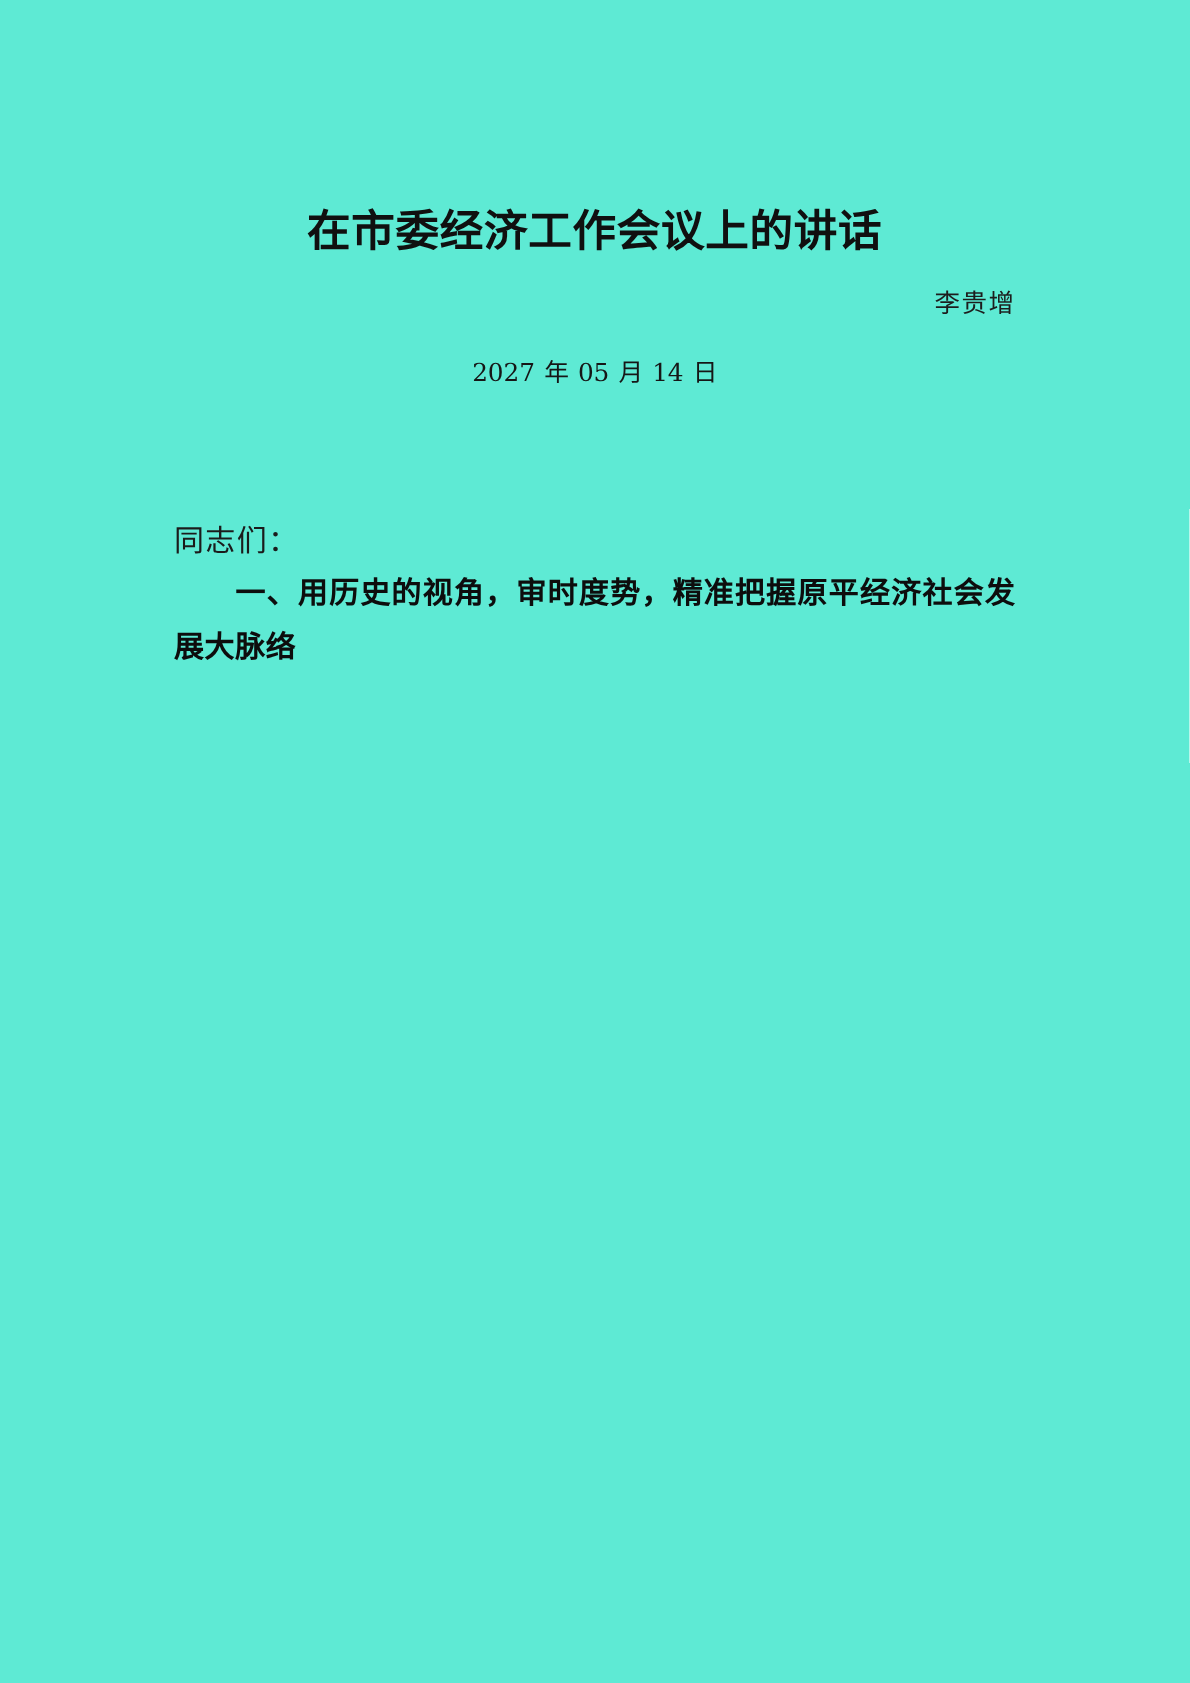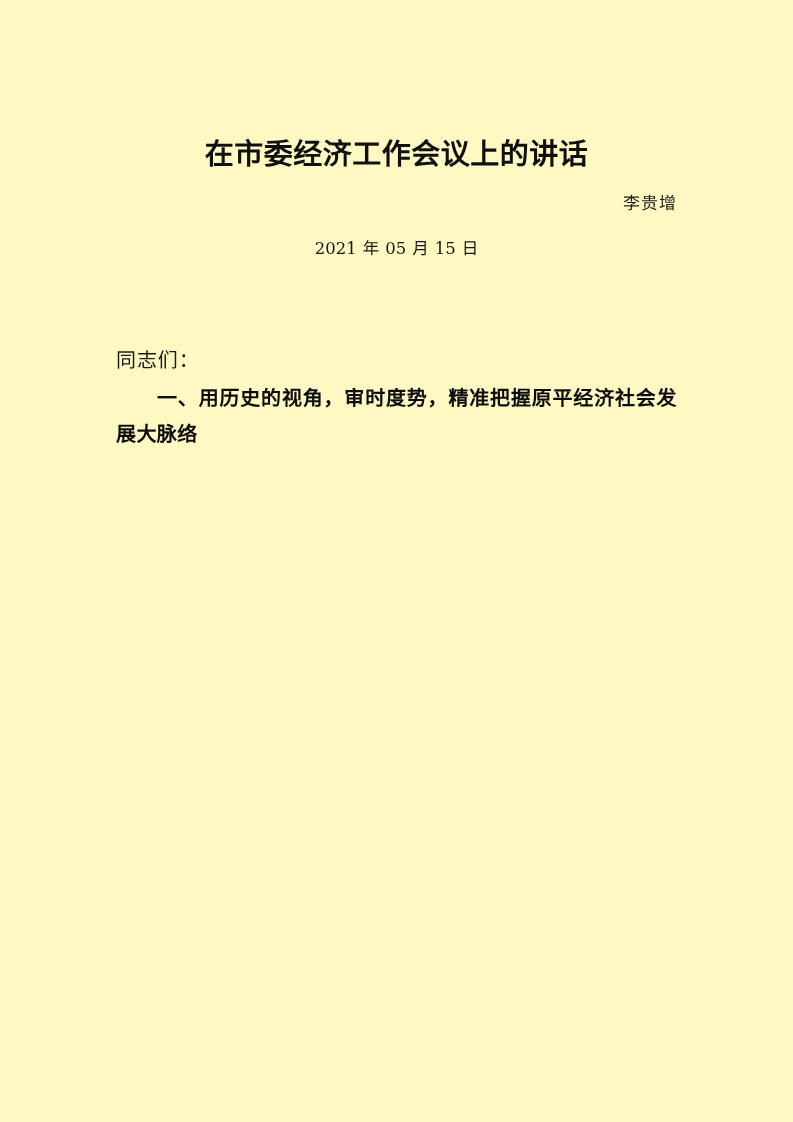--- a/index.html
+++ b/index.html
@@ -7,21 +7,21 @@
     margin: 0;
     padding: 0;
     background: #ffffff;
   }
 
   .page {
     position: relative;
     width: 793px;
     height: 1122px;
     margin: 0 auto;
-    background: #fef9c3;
+    background: #5eead4;
     overflow: hidden;
     box-sizing: border-box;
   }
 
   .content {
     position: absolute;
     left: 116px;
     top: 0;
     width: 561px;
   }
@@ -89,21 +89,21 @@
     margin-top: 32px;
   }
 
   .para.indent {
     text-indent: 2.05em;
   }
 
   .section-heading {
     margin: 0;
     padding-top: 2px;
-    font-family: Liberation Serif, serif;
+    font-family: Liberation Mono, monospace;
     font-weight: 700;
     font-size: 20px;
     line-height: 36px;
     color: #0d0d0d;
     text-indent: 2.05em;
     text-align: justify;
     text-justify: inter-character;
     letter-spacing: 0.4px;
   }
 </style>
@@ -111,21 +111,21 @@
 <body>
 
 <div class="page">
   <div class="content">
 
     <h1 class="doc-title">在市委经济工作会议上的讲话</h1>
 
     <p class="doc-author">李贵增</p>
 
     <p class="doc-date">
-      <span class="seg">2021</span><span class="seg">年</span><span class="seg">05</span><span class="seg">月</span><span class="seg">15</span><span class="seg">日</span>
+      <span class="seg">2027</span><span class="seg">年</span><span class="seg">05</span><span class="seg">月</span><span class="seg">14</span><span class="seg">日</span>
     </p>
 
     <div class="body-block">
 
       <p class="para salutation">同志们：</p>
 
 
       <h2 class="section-heading">一、用历史的视角，审时度势，精准把握原平经济社会发展大脉络</h2>
 
 

